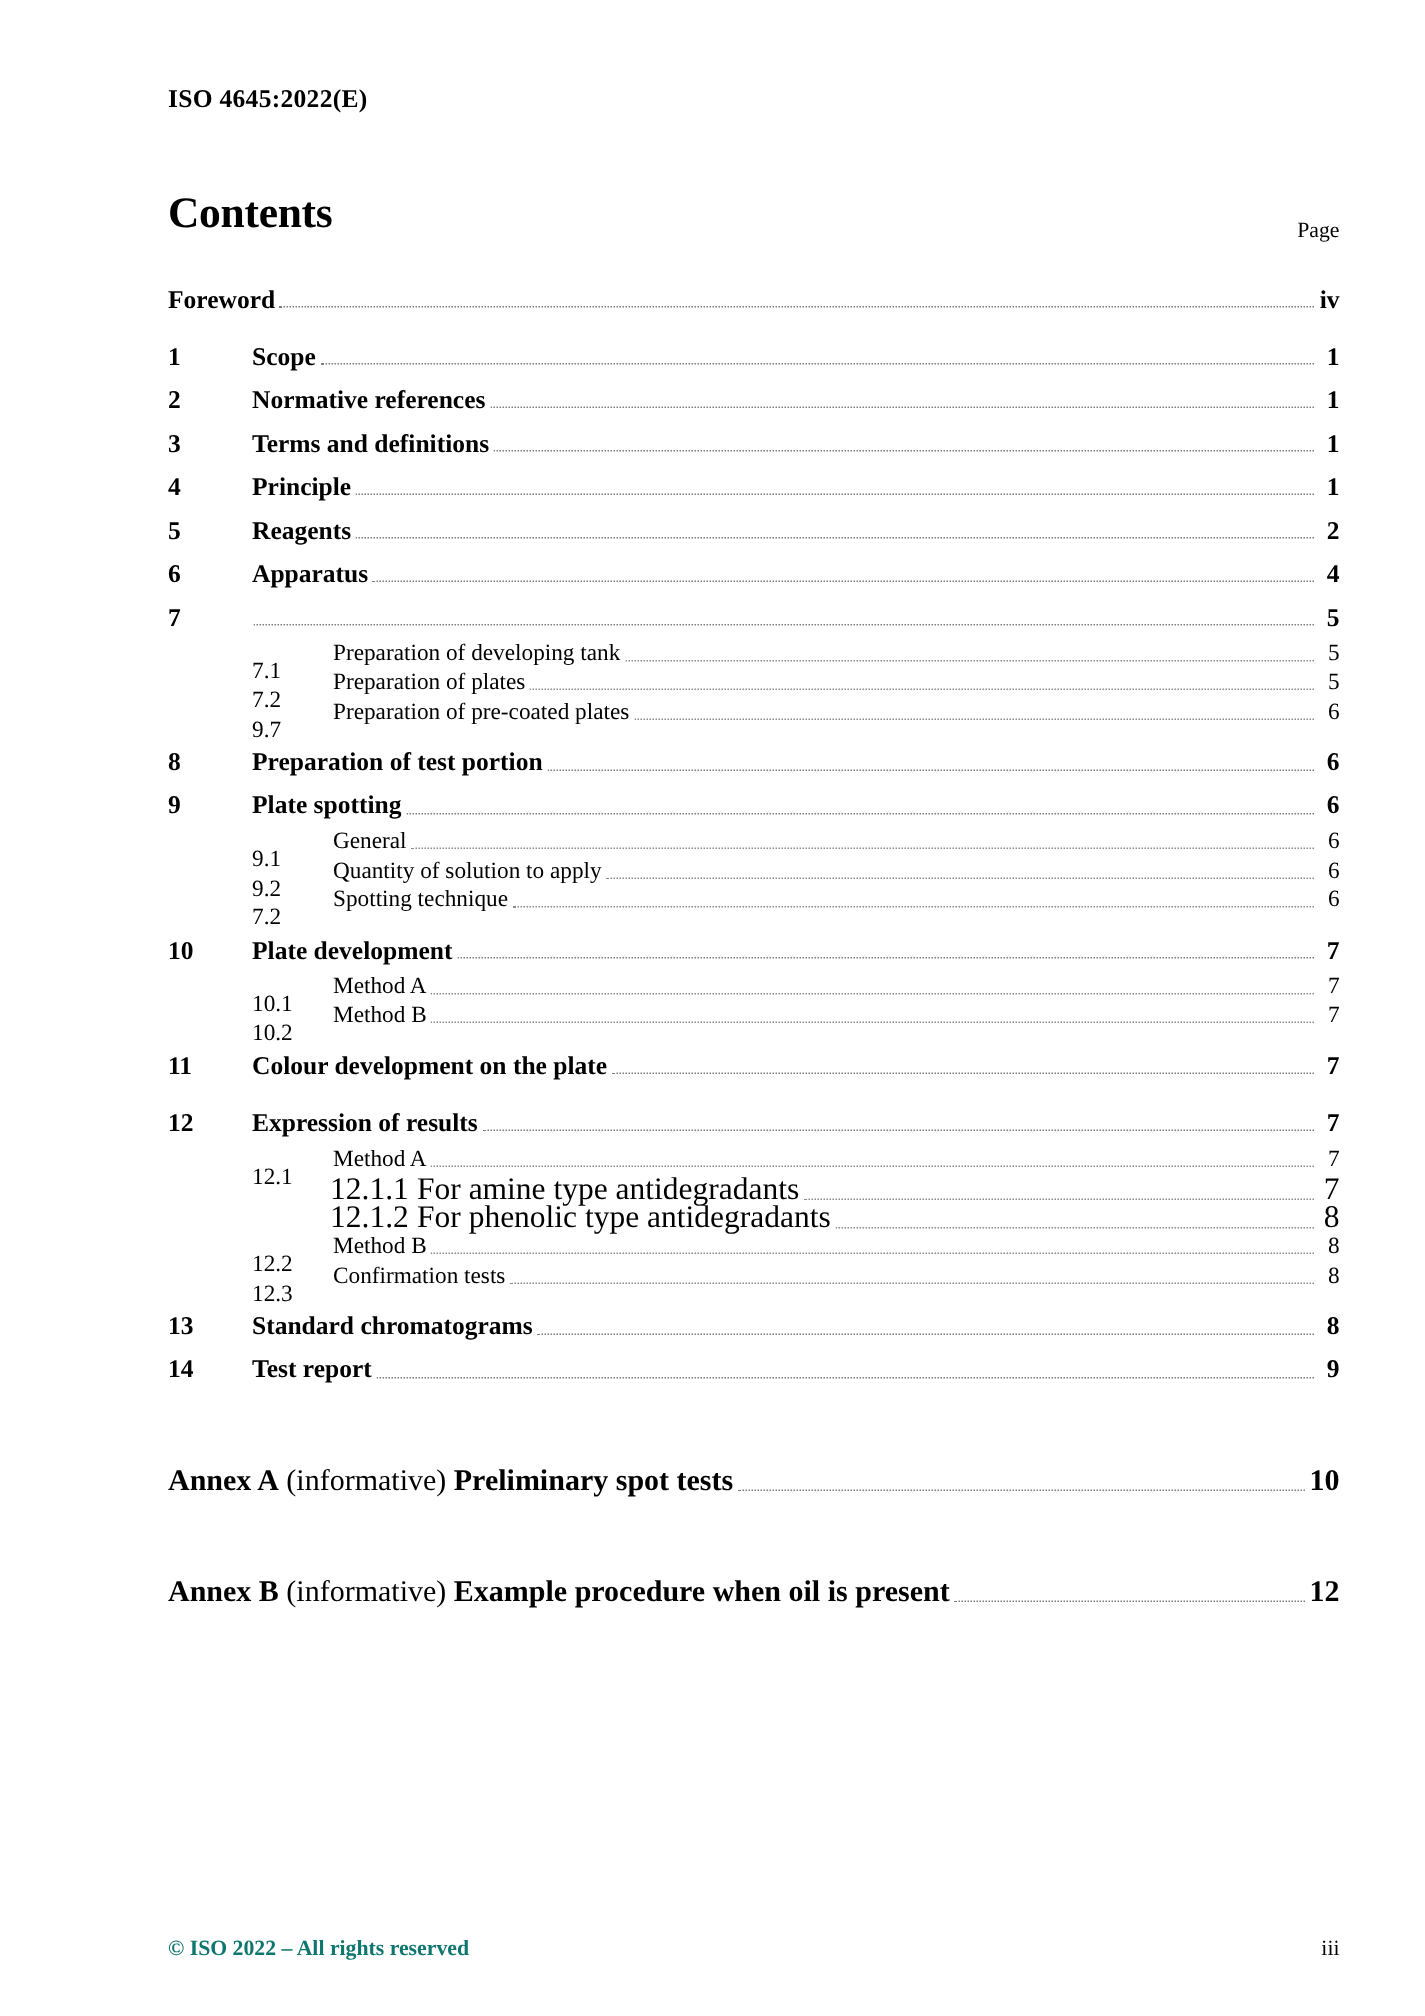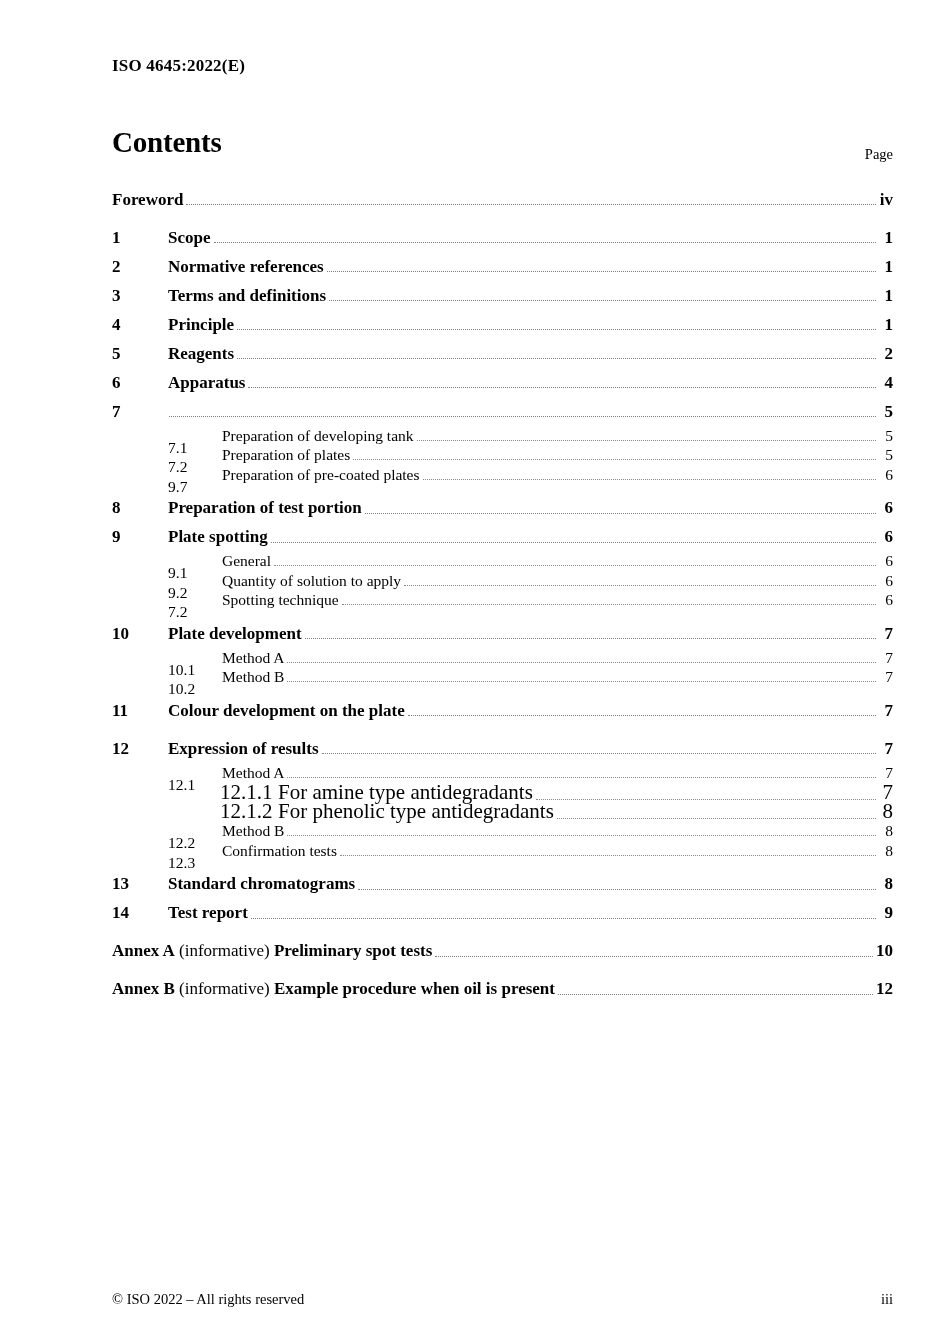--- a/index.html
+++ b/index.html
@@ -72,21 +72,21 @@
     align-items: center;
     width: 100%;
     white-space: nowrap;
   }
 
   
   .row.lvl1 { height: 29px; font-size: 17px; font-weight: bold; }
   .row.lvl2 { height: 19.5px; font-size: 15.5px; font-weight: normal; }
   .row.lvl3 { height: 19.5px; font-size: 21px; font-weight: normal; }
   .row.front { height: 29px; font-size: 17px; font-weight: bold; }
-  .row.annex { height: 29px; font-size: 17px; font-weight: bold; }
+  .row.annex { height: 29px; font-size: 20px; font-weight: bold; margin-top: 36px; }
 
   
   .num {
     flex: 0 0 auto;
     display: inline-block;
   }
   .row.lvl1 .num { width: 56px; }
   .row.lvl2 .num { width: 54px; margin-left: 56px; margin-top: 24px; }
   .row.lvl3 .num { width: 58px; margin-left: 108px; }
 
@@ -136,21 +136,21 @@
   .doc-footer {
     position: absolute;
     bottom: 36px;
     left: 112px;
     width: 781px;
     display: flex;
     justify-content: space-between;
     align-items: baseline;
     font-size: 14.5px;
   }
-  .copyright { font-weight: normal; color: #000000; }
+  .copyright { font-weight: bold; color: #0f766e; }
   .folio { font-weight: normal; text-align: center; }
 </style>
 </head>
 <body>
 
 <div class="page">
 
   <div class="doc-header">ISO 4645:2022(E)</div>
 
   <div class="toc-head">

